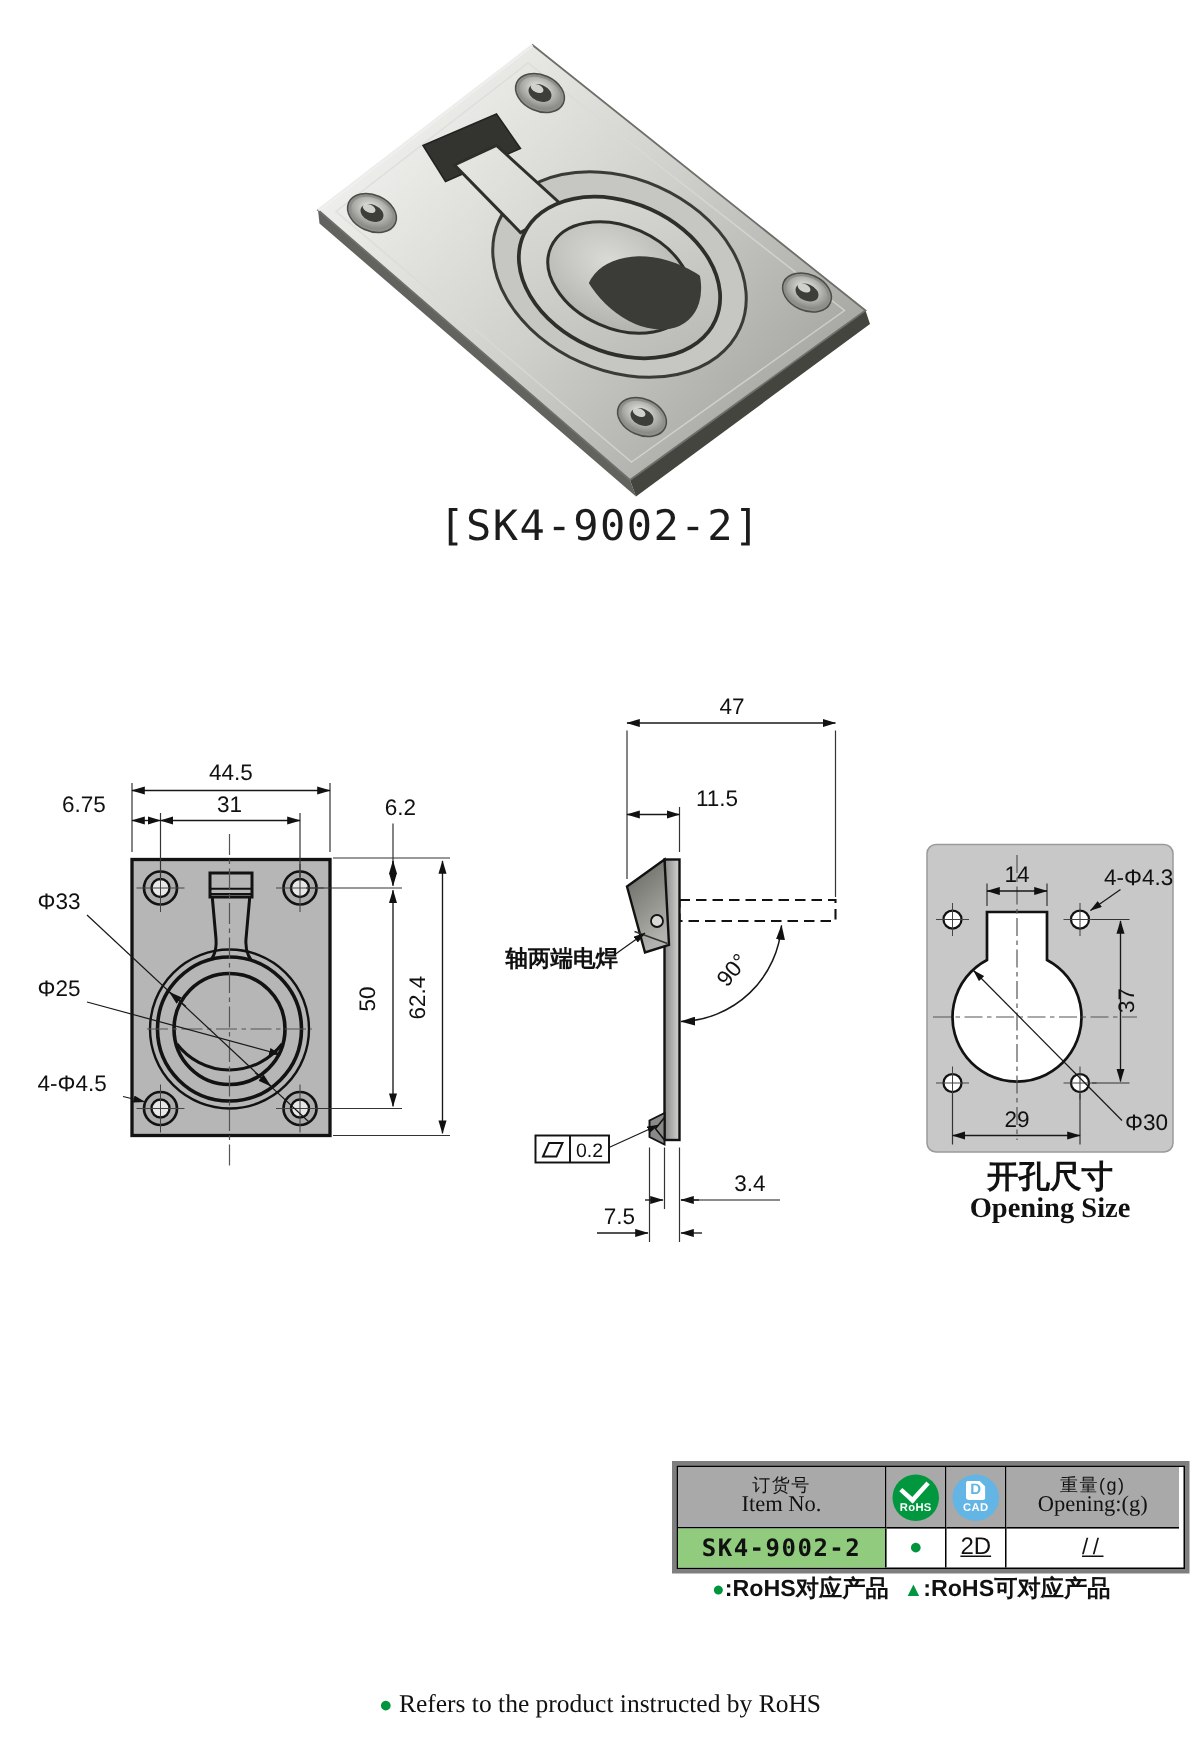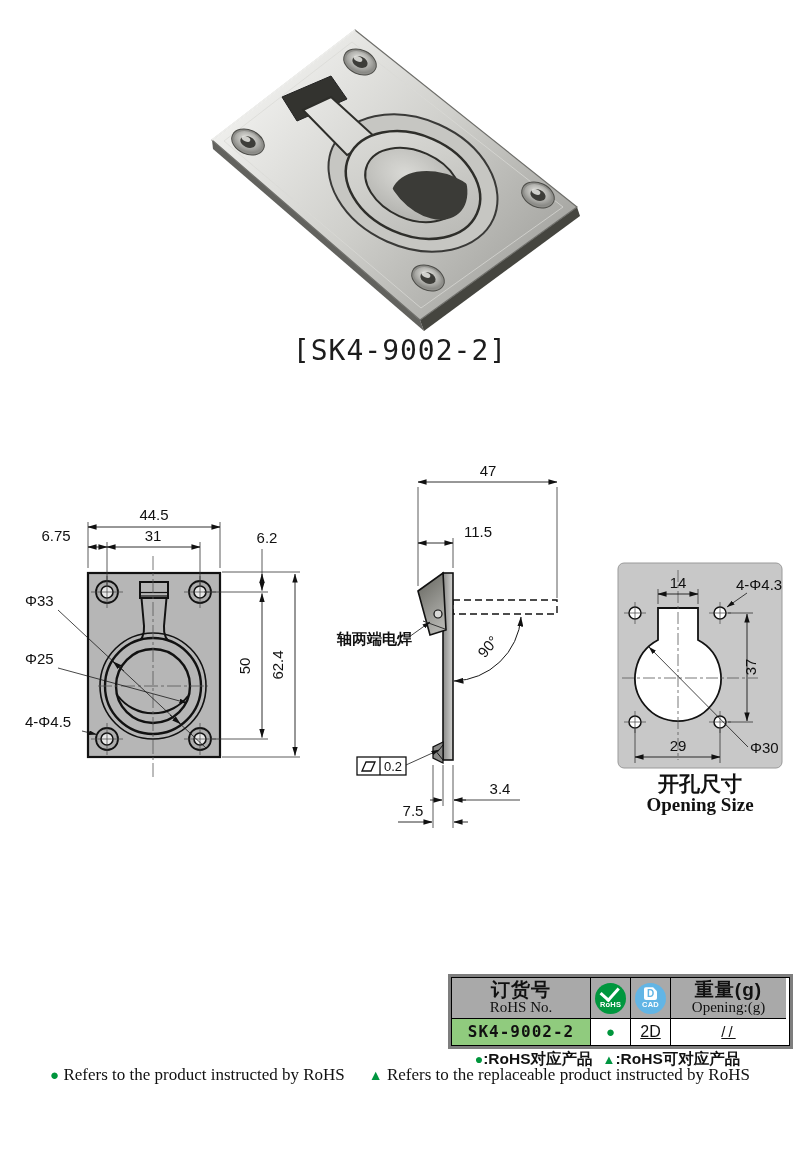--- a/index.html
+++ b/index.html
@@ -28,21 +28,21 @@
     border:1px solid #000;box-shadow:0 0 0 3px #7e7e7e;background:#fff;
   }
   #spec-table .cell{
     border-right:1px solid #000;border-bottom:1px solid #000;
     display:flex;flex-direction:column;align-items:center;justify-content:center;
     line-height:1.05;overflow:hidden;
   }
   #spec-table .cell:nth-child(4n){border-right:none;}
   #spec-table .cell:nth-child(n+5){border-bottom:none;}
   .hdr{background:#a9a9a9;}
-  .zh{font-size:19px;font-weight:700;letter-spacing:1px;}
+  .zh{font-size:12px;font-weight:400;letter-spacing:1px;}
   .en{font-family:"Liberation Serif",serif;font-size:15px;}
   .item-cell{background:#90cb7e;}
   .item-no{font-family:"DejaVu Sans Mono",monospace;font-size:16px;font-weight:600;letter-spacing:1px;}
   .val{font-size:16px;text-decoration:underline;}
   .slashes{letter-spacing:3px;font-size:15px;}
 
   .badge{width:31px;height:31px;border-radius:50%;display:flex;flex-direction:column;
          align-items:center;justify-content:center;line-height:1;}
   .badge-rohs{background:#00973e;text-align:right;}
   .badge-cad{background:#62b5e5;}
@@ -60,21 +60,21 @@
   
   #rohs-legend{
     top:1049px;left:429px;width:357px;display:flex;justify-content:center;gap:10px;
     font-size:15.5px;font-weight:700;align-items:center;white-space:nowrap;
   }
   #rohs-legend .dot{font-size:14px;}
   #rohs-legend .tri{font-size:13px;}
 
   
   #rohs-footer{
-    top:1065px;left:0;width:800px;display:flex;justify-content:center;gap:24px;align-items:center;
+    top:1126px;left:0;width:800px;display:flex;justify-content:center;gap:24px;align-items:center;
     font-family:"Liberation Serif",serif;font-size:17px;white-space:nowrap;
   }
   #rohs-footer .dot{font-size:15px;}
   #rohs-footer .tri{font-size:14px;}
 </style>
 </head>
 <body>
 
 <svg class="abs" style="top:0;left:0" width="800" height="340" viewBox="0 0 800 340">
   <defs>
@@ -327,21 +327,21 @@
     <text class="dim" x="678" y="751" text-anchor="middle">29</text>
     <text class="dim" x="750" y="753">Φ30</text>
     <text class="capzh" x="700" y="791" text-anchor="middle">开孔尺寸</text>
     <text class="capen" x="700" y="811" text-anchor="middle">Opening Size</text>
   </g>
 </svg>
 
 <div id="spec-table" class="abs">
   <div class="cell hdr">
     <span class="zh">订货号</span>
-    <span class="en">RoHS No.</span>
+    <span class="en">Item No.</span>
   </div>
   <div class="cell hdr">
     <span class="badge badge-rohs">
       <span class="check"></span>
       <span class="btxt">RoHS</span>
     </span>
   </div>
   <div class="cell hdr">
     <span class="badge badge-cad">
       <span class="doc">
@@ -376,17 +376,13 @@
   <span>
     <span class="tri">▲</span><span>:RoHS可对应产品</span>
   </span>
 </div>
 
 <div id="rohs-footer" class="abs">
   <span>
     <span class="dot">●</span>
     <span>Refers to the product instructed by RoHS</span>
   </span>
-  <span>
-    <span class="tri">▲</span>
-    <span>Refers to the replaceable product instructed by RoHS</span>
-  </span>
 </div>
 
 </body></html>

